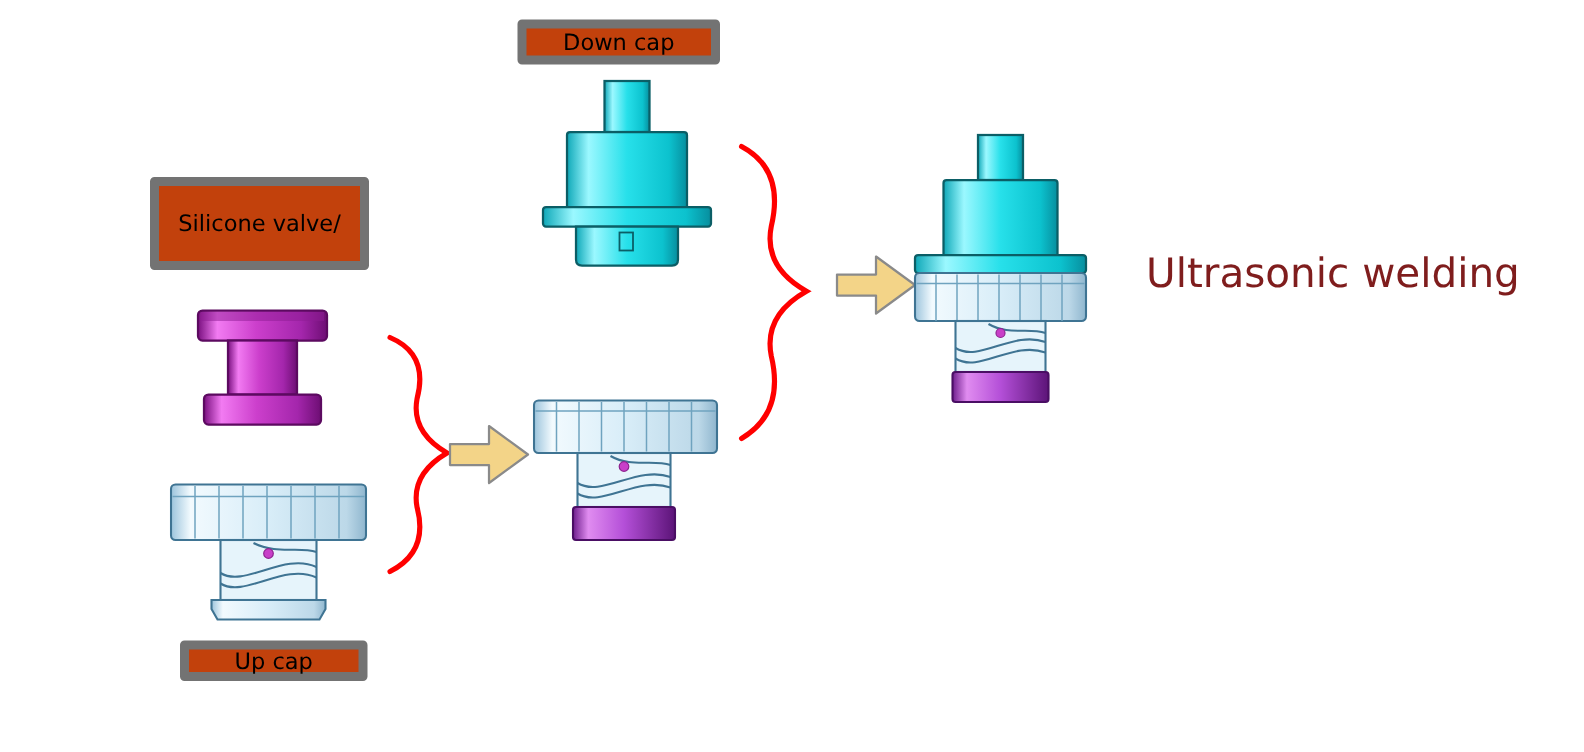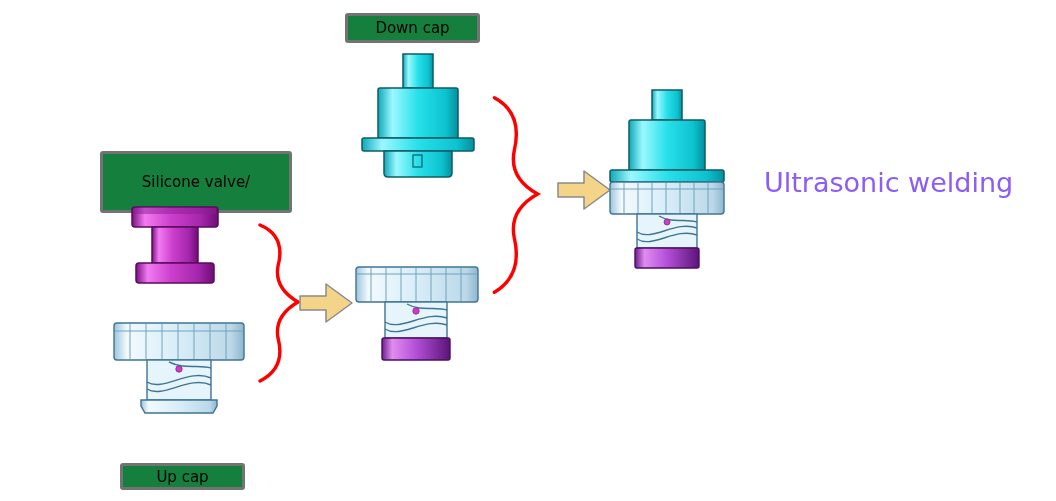--- a/index.html
+++ b/index.html
@@ -5,36 +5,36 @@
   html,body{margin:0;padding:0;background:#ffffff;}
   .canvas{
     position:relative;
     width:1056px;height:501px;
     background:#ffffff;
     font-family:"DejaVu Sans","Liberation Sans",sans-serif;
     overflow:hidden;
   }
   .abs{position:absolute;}
   .label{
-    background:#15803d;
-    border:3px solid #737373;
+    background:#c2410c;
+    border:6px solid #737373;
     border-radius:3px;
     color:#000;
     font-size:15px;
     display:flex;
     flex-direction:column;
     align-items:center;
     justify-content:center;
     text-align:center;
     line-height:26px;
     box-sizing:border-box;
   }
   .result-text{
     font-size:27px;
-    color:#8b5cf6;
+    color:#7f1d1d;
     white-space:nowrap;
   }
   svg{display:block;}
 </style>
 </head>
 <body>
 
 <div class="canvas">
 
   <div class="label abs" style="left:345px;top:13px;width:135px;height:30px;">
@@ -53,21 +53,21 @@
     </defs>
     <g stroke="#0B5E66" stroke-width="1.5" fill="url(#cyA)">
       <rect x="48" y="2" width="30" height="34"></rect>
       <path d="M23,38 q0,-2 2,-2 h76 q2,0 2,2 v48 h-80 z"></path>
       <rect x="7" y="86" width="112" height="13" rx="2"></rect>
       <path d="M29,99 h68 v22 q0,4 -4,4 h-60 q-4,0 -4,-4 z"></path>
     </g>
     <rect x="58" y="103" width="9" height="12" fill="none" stroke="#0B5E66" stroke-width="1.2"></rect>
   </svg>
 
-  <div class="label abs" style="left:100px;top:151px;width:192px;height:62px;">
+  <div class="label abs" style="left:100px;top:118px;width:146px;height:62px;">
     <div>Silicone valve/</div>
   </div>
 
   <svg class="abs" style="left:129px;top:204px;" width="92" height="82" viewBox="0 0 92 82">
     <defs>
       <linearGradient id="mgA" x1="0" y1="0" x2="1" y2="0">
         <stop offset="0" stop-color="#7A1080"></stop>
         <stop offset="0.15" stop-color="#F27BF2"></stop>
         <stop offset="0.45" stop-color="#CC3FCC"></stop>
         <stop offset="0.8" stop-color="#A426AC"></stop>
@@ -106,21 +106,21 @@
       </g>
       <rect x="34" y="38" width="64" height="40" fill="#E6F4FB"></rect>
       <path d="M34,60 C50,70 76,46 98,56" fill="none"></path>
       <path d="M34,67 C50,77 76,53 98,63" fill="none"></path>
       <path d="M56,40 C72,48 86,42 98,46" fill="none"></path>
       <path d="M28,78 L104,78 L104,84 L100,91 L32,91 L28,84 Z" fill="url(#lbA)"></path>
     </g>
     <circle cx="66" cy="47" r="3.2" fill="#C83FC8" stroke="#8E2390" stroke-width="0.8"></circle>
   </svg>
 
-  <div class="label abs" style="left:120px;top:427px;width:125px;height:27px;margin-top:36px;">
+  <div class="label abs" style="left:120px;top:427px;width:125px;height:27px;">
     <div>Up cap</div>
   </div>
 
   <svg class="abs" style="left:252px;top:222px;" width="52" height="162" viewBox="0 0 52 162">
     <path d="M8,3 Q34,14 26,44 Q22,66 46,80 Q22,94 26,116 Q34,146 8,159" fill="none" stroke="#FF0000" stroke-width="3.4" stroke-linecap="round"></path>
   </svg>
 
   <svg class="abs" style="left:298px;top:281px;" width="56" height="44" viewBox="0 0 56 44">
     <polygon points="2,15 28,15 28,3 54,22 28,41 28,29 2,29" fill="#F3D488" stroke="#8A8A8A" stroke-width="1.5" stroke-linejoin="round"></polygon>
   </svg>

